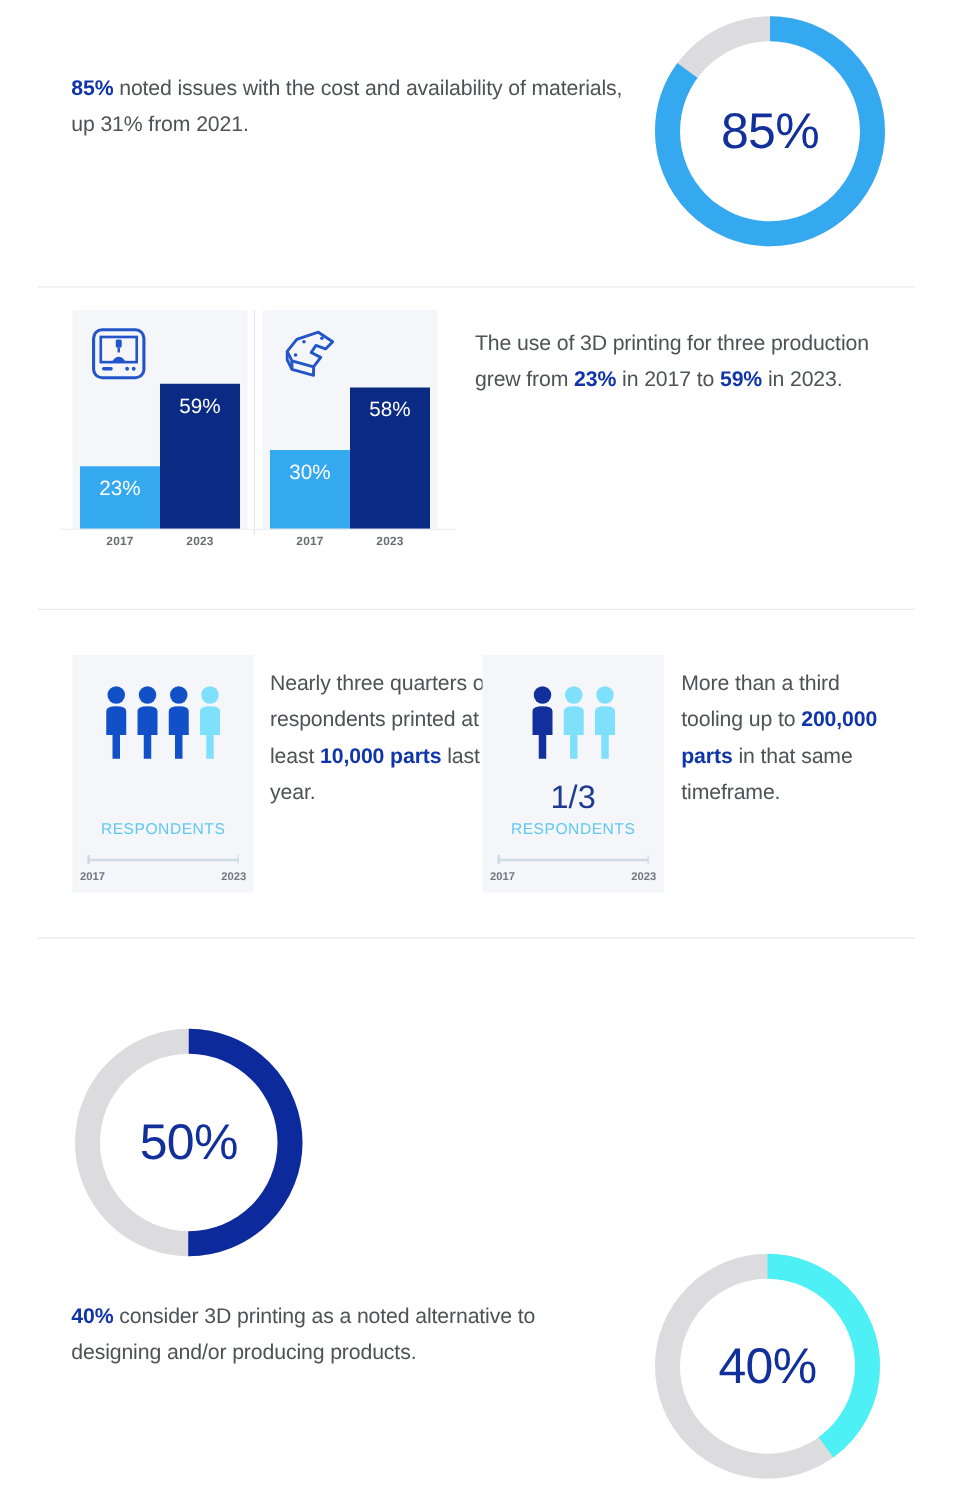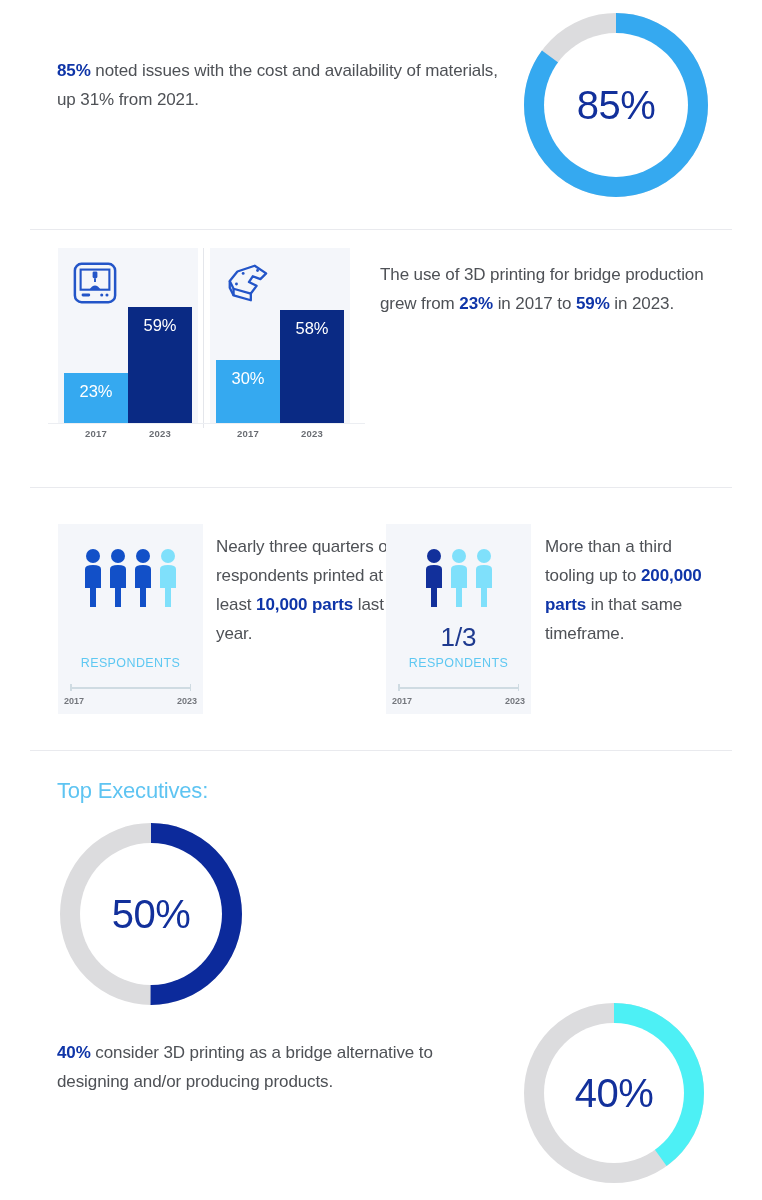--- a/index.html
+++ b/index.html
@@ -338,21 +338,21 @@
     <div class="axis-line" style="left:48px;width:160px;"></div>
     <div class="axis-line" style="left:205px;width:160px;"></div>
 
     <div class="axis-label" style="left:64px;">2017</div>
     <div class="axis-label" style="left:128px;">2023</div>
     <div class="axis-label" style="left:216px;">2017</div>
     <div class="axis-label" style="left:280px;">2023</div>
   </div>
 
   <div id="sec2-text">
-    <p class="body-text"><span>The use of 3D printing for bridge production grew from </span><b>23%</b><span> in 2017 to </span><b>59%</b><span> in 2023.</span></p>
+    <p class="body-text"><span>The use of 3D printing for three production grew from </span><b>23%</b><span> in 2017 to </span><b>59%</b><span> in 2023.</span></p>
   </div>
 
   <div class="divider" id="div2"></div>
 
   <div id="sec3">
 
     <div class="people-panel" id="ppanel-a">
       <div class="people-row">
         <svg class="person" viewBox="0 0 22 60">
           <circle cx="11" cy="8" r="7" fill="#1250c8"></circle>
@@ -411,34 +411,33 @@
         <span>2017</span>
         <span>2023</span>
       </div>
     </div>
 
     <div class="people-text body-text" id="ptext-b"><span>More than a third tooling up to </span><b>200,000 parts</b><span> in that same timeframe.</span></div>
   </div>
 
   <div class="divider" id="div3"></div>
 
-  <div id="exec-heading">Top Executives:</div>
 
   <div id="donut50" class="donut">
     <svg width="188" height="188" viewBox="0 0 188 188">
       <circle cx="94" cy="94" r="71" fill="none" stroke="#dcdcde" stroke-width="40"></circle>
       <circle cx="94" cy="94" r="71" fill="none" stroke="#0c2a9b" stroke-width="40" stroke-dasharray="223.1 223.1" transform="rotate(-90 94 94)"></circle>
     </svg>
     <div class="hole" style="left:23px;top:23px;width:142px;height:142px;">
       <span>50%</span>
     </div>
   </div>
 
 
-  <div id="sec5-text" class="body-text"><b>40%</b><span> consider 3D printing as a bridge alternative to designing and/or producing products.</span></div>
+  <div id="sec5-text" class="body-text"><b>40%</b><span> consider 3D printing as a noted alternative to designing and/or producing products.</span></div>
 
   <div id="donut40" class="donut">
     <svg width="186" height="186" viewBox="0 0 186 186">
       <circle cx="93" cy="93" r="70" fill="none" stroke="#dcdcde" stroke-width="40"></circle>
       <circle cx="93" cy="93" r="70" fill="none" stroke="#4df0f5" stroke-width="40" stroke-dasharray="175.9 263.9" transform="rotate(-90 93 93)"></circle>
     </svg>
     <div class="hole" style="left:23px;top:23px;width:140px;height:140px;">
       <span>40%</span>
     </div>
   </div>

